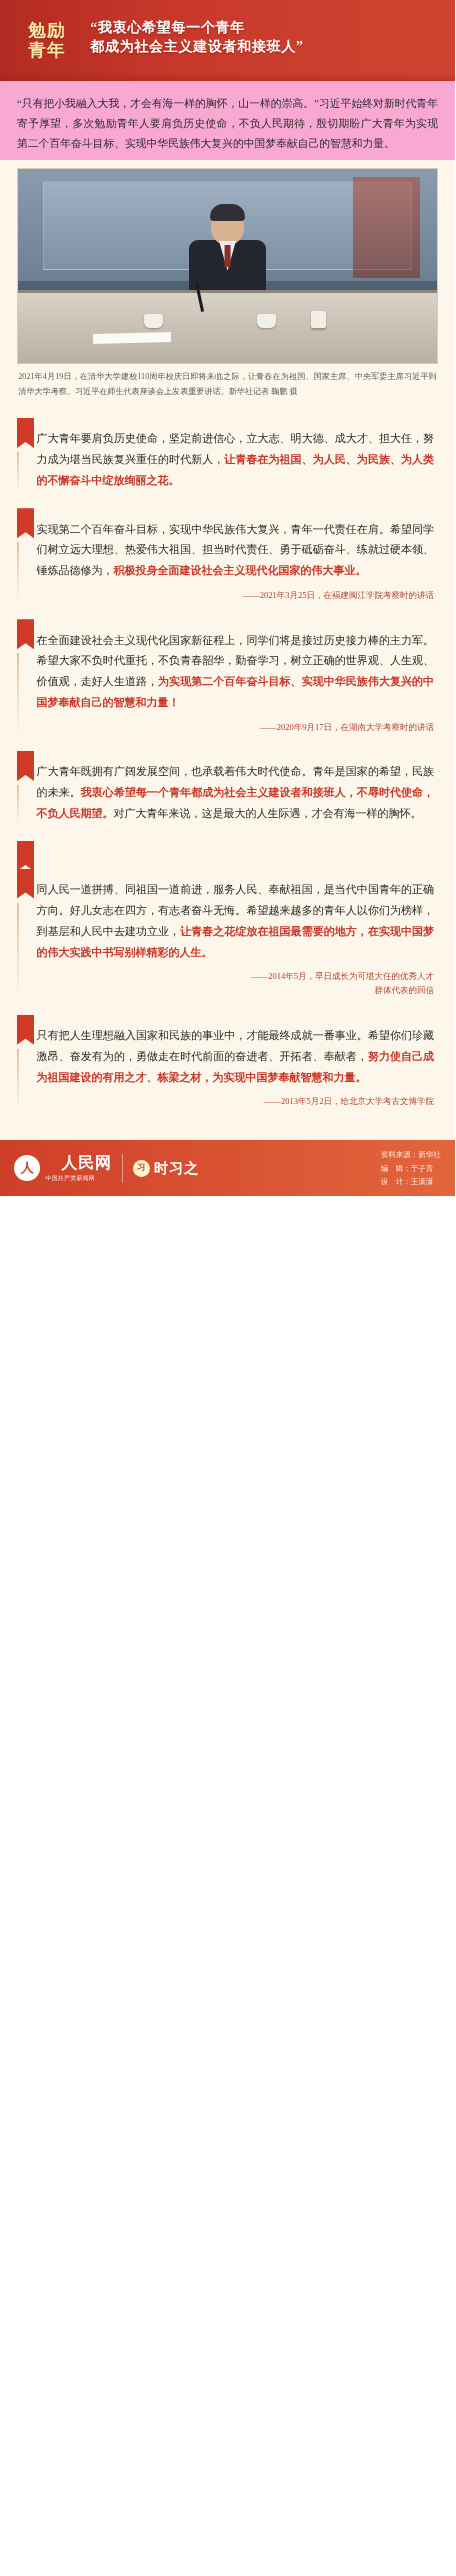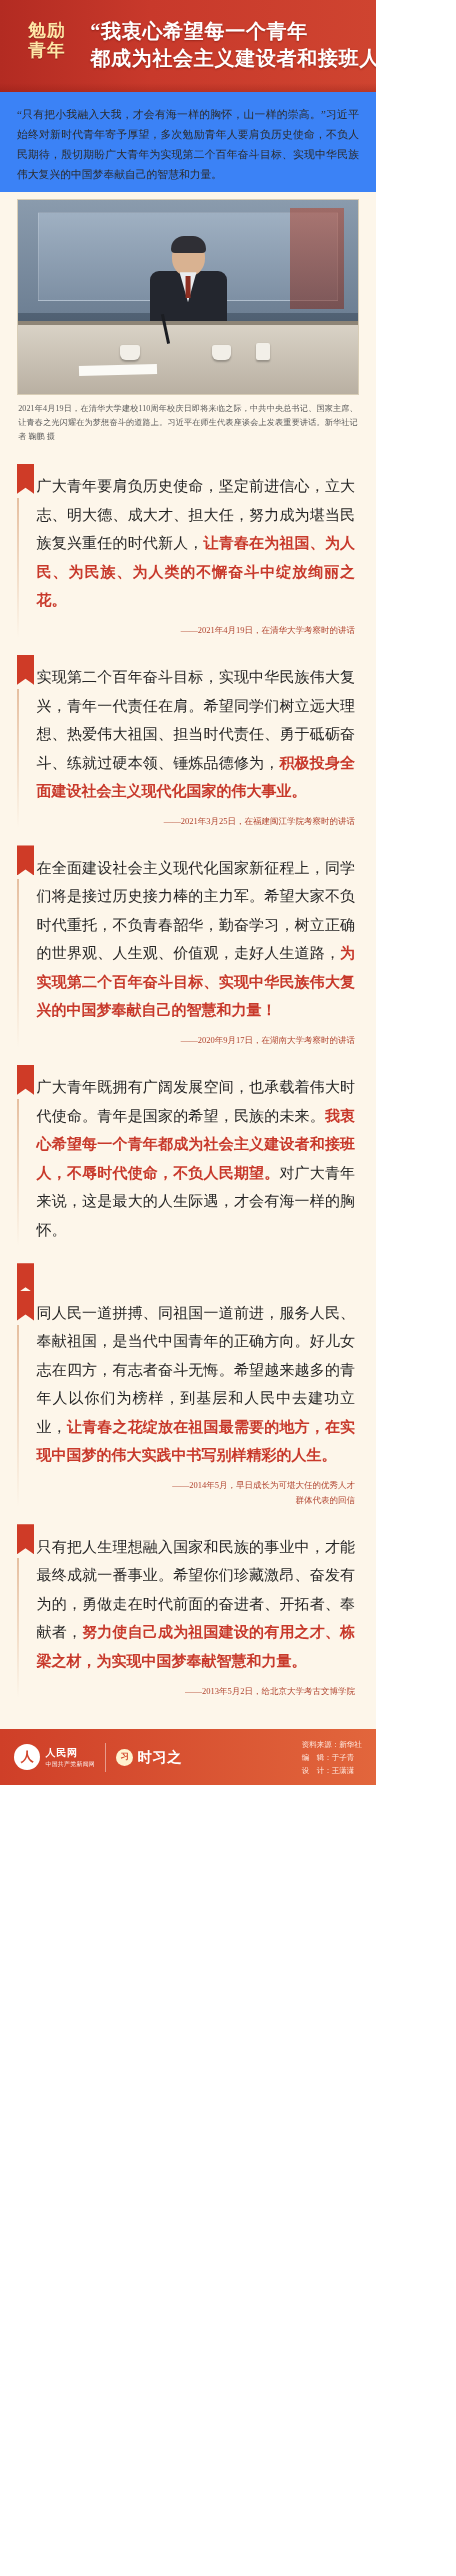--- a/index.html
+++ b/index.html
@@ -2,21 +2,21 @@
 <html style="font-size:10.4px"><head>
 <meta charset="utf-8">
 <style>
   * { box-sizing: border-box; margin: 0; padding: 0; }
   body {
     width: 456px;
     font-family: "Liberation Sans", sans-serif;
     background: #ffffff;
   }
   .page {
-    width: 376px;
+    width: 455px;
     position: relative;
     background: #fff;
   }
 
   
   .header {
     position: relative;
     background: #c8392b;
     background: linear-gradient(90deg,#b32b22 0%, #c8392b 40%, #cf4430 100%);
     padding: 17px 15.6px 19.6px 15.6px;
@@ -45,31 +45,31 @@
     line-height: 1.18;
     letter-spacing: 1.3px;
     text-shadow: 0 0.7px 0 rgba(90,10,6,.5);
   }
   .badge .l2 { display:block; }
   .header-title {
     flex: 1 1 auto;
     color: #ffffff;
     font-family: "Liberation Serif", serif;
     font-weight: bold;
-    font-size: 20px;
+    font-size: 14px;
     line-height: 1.36;
     letter-spacing: 0.7px;
     text-shadow: 0 1.3px 2px rgba(90,10,6,.45);
     padding-top: 1.3px;
   }
   .header-title .tl { display:block; white-space: nowrap; }
 
   
   .intro-wrap {
-    background: #3b82f6;
+    background: #f9a8d4;
     padding: 13px 17px 6.5px 17px;
   }
   .intro {
     font-family: "Liberation Serif", serif;
     font-size: 10.8px;
     line-height: 1.85;
     color: #2b2b2b;
     text-align: justify;
     text-indent: 0;
   }
@@ -176,22 +176,22 @@
     width: 17px; height: 30px;
     background: #cf3b27;
     clip-path: polygon(0 0, 100% 0, 100% 100%, 50% 80%, 0 100%);
     box-shadow: 0.7px 0.7px 1.3px rgba(0,0,0,.18);
   }
   .qline {
     position:absolute; left:0; top:34px; bottom:0; width:2px;
     background: linear-gradient(180deg,#e6bfa0 0%, rgba(230,191,160,0) 100%);
   }
   .qtext {
-    font-family: Liberation Mono, monospace;
-    font-size: 15px;
+    font-family: Liberation Serif, serif;
+    font-size: 11px;
     line-height: 1.9;
     color: #262626;
     text-align: justify;
   }
   .qtext .em { color:#c8392b; font-weight:bold; }
   .qsrc {
     margin-top: 6.5px;
     font-family: "Liberation Serif", serif;
     font-size: 8.5px;
     line-height: 1.7;
@@ -214,21 +214,21 @@
     display:flex; align-items:center; gap:5.2px;
     color:#fff;
   }
   .logo .mark{
     width:26px;height:26px;border-radius:50%;
     background:#fff; color:#d2452c;
     display:flex;align-items:center;justify-content:center;
     font-family:"Liberation Serif",serif; font-weight:bold; font-size:13px;
   }
   .logo .txt{ font-family:"Liberation Serif",serif; }
-  .logo .t1{ font-size:10px; font-weight:bold; letter-spacing:0.7px;}
+  .logo .t1{ font-size:16px; font-weight:bold; letter-spacing:0.7px;margin-left:16px;}
   .logo .t2{ font-size:5.9px; letter-spacing:0.3px; opacity:.92;}
   .fdiv{ width:0.7px; height:29px; background:rgba(255,255,255,.45); }
   .fbrand{
     display:flex; align-items:center; gap:3.9px;
     color:#fff; font-family:"Liberation Serif",serif;
     font-weight:bold; font-size:14.3px; letter-spacing:0.7px;
   }
   .fbrand .dot{
     width:17px;height:17px;border-radius:50%;
     background:#fff3cf; color:#d2452c; font-size:8.5px;
@@ -276,30 +276,29 @@
         <div class="tie"></div>
       </div>
       <div class="desk-edge"></div>
       <div class="desk"></div>
       <div class="mic"></div>
       <div class="cup c1"></div>
       <div class="cup c2"></div>
       <div class="cup c3"></div>
       <div class="paper"></div>
     </div>
-    <div class="photo-caption">2021年4月19日，在清华大学建校110周年校庆日即将来临之际，中共中央总书记、国家主席、让青春之光闪耀在为梦想奋斗的道路上。习近平在师生代表座谈会上发表重要讲话。新华社记者 鞠鹏 摄</div>
+    <div class="photo-caption">2021年4月19日，在清华大学建校110周年校庆日即将来临之际，让青春在为祖国、国家主席、中央军委主席习近平到清华大学考察。习近平在师生代表座谈会上发表重要讲话。新华社记者 鞠鹏 摄</div>
   </div>
 
   <div class="quotes">
 
     <div class="quote">
       <div class="ribbon"></div>
       <div class="qline"></div>
       <p class="qtext"><span>广大青年要肩负历史使命，坚定前进信心，立大志、明大德、成大才、担大任，努力成为堪当民族复兴重任的时代新人，</span><span class="em">让青春在为祖国、为人民、为民族、为人类的不懈奋斗中绽放绚丽之花。</span><span></span></p>
-      <div class="qsrc"><span>——2021年4月19日，在清华大学考察时的讲话</span><span class="l2"></span></div>
     </div>
 
     <div class="quote">
       <div class="ribbon"></div>
       <div class="qline"></div>
       <p class="qtext"><span>实现第二个百年奋斗目标，实现中华民族伟大复兴，青年一代责任在肩。希望同学们树立远大理想、热爱伟大祖国、担当时代责任、勇于砥砺奋斗、练就过硬本领、锤炼品德修为，</span><span class="em">积极投身全面建设社会主义现代化国家的伟大事业。</span><span></span></p>
       <div class="qsrc"><span>——2021年3月25日，在福建闽江学院考察时的讲话</span><span class="l2"></span></div>
     </div>
 
     <div class="quote">

